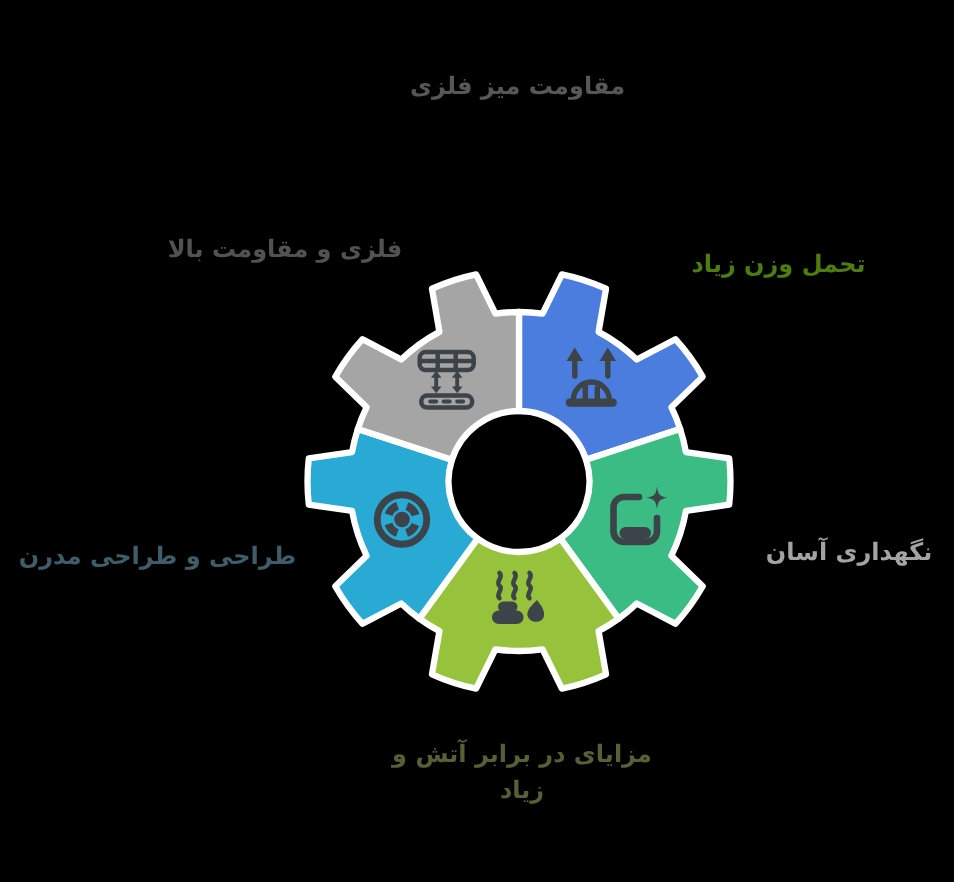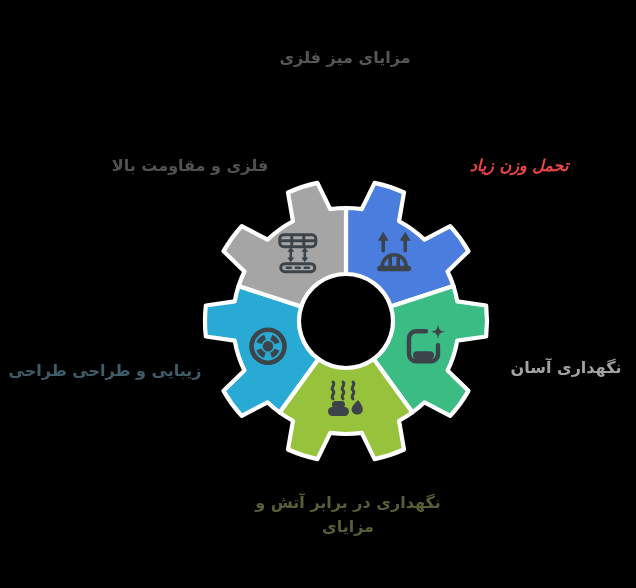--- a/index.html
+++ b/index.html
@@ -36,21 +36,21 @@
     line-height: 24px;
     direction: rtl;
     text-align: center;
     white-space: nowrap;
   }
 </style>
 </head>
 <body style="background: rgb(0, 0, 0);">
 
 <div id="stage" style="background: rgb(0, 0, 0);">
-  <div class="diagram-title" style="color: rgb(87, 87, 87);">مزایای میز فلزی</div>
+  <div class="diagram-title" style="color: rgb(87, 87, 87);">مقاومت میز فلزی</div>
   <svg id="gear-svg" viewBox="0 0 636 588" xmlns="http://www.w3.org/2000/svg">
       <path d="M346.00,274.00 L346.00,208.00 A113 113 0 0 1 361.73,209.10 L374.59,182.93 A141 141 0 0 1 404.02,192.49 L399.05,221.23 A113 113 0 0 1 424.50,239.71 L450.29,226.11 A141 141 0 0 1 468.48,251.14 L447.56,271.46 A113 113 0 0 1 453.47,286.08 L390.70,306.48 A47 47 0 0 0 346.00,274.00 Z" fill="#4a7dde" stroke="#ffffff" stroke-width="4.2" stroke-linejoin="round"></path>
       <g transform="translate(394.2,254.7)">
       <g stroke="#3c4349" stroke-width="3.6" stroke-linecap="round" fill="none">
         <line x1="-11" y1="-4" x2="-11" y2="-15"></line>
           <line x1="11" y1="-4" x2="11" y2="-15"></line>
         <path d="M-12,12 A12 12 0 0 1 12,12"></path>
         <line x1="-4" y1="2" x2="-4" y2="11"></line>
           <line x1="4" y1="4" x2="4" y2="11"></line>
       </g>
@@ -98,29 +98,29 @@
         <rect x="-8.3" y="-3.5" width="2.6" height="7"></rect>
         <path d="M-7,-7.5 L-10.5,-2.9 L-3.5,-2.9 Z"></path>
           <path d="M-7,7.5 L-10.5,2.9 L-3.5,2.9 Z"></path>
         <rect x="5.7" y="-3.5" width="2.6" height="7"></rect>
         <path d="M7,-7.5 L3.5,-2.9 L10.5,-2.9 Z"></path>
           <path d="M7,7.5 L3.5,2.9 L10.5,2.9 Z"></path>
       </g>
       </g>
     </svg>
 
-<div class="seg-label" style="left: 519px; top: 166px; color: #ef4444; font-style: italic;">
+<div class="seg-label" style="left: 519px; top: 176px; color: #4d7c0f;">
       <div>تحمل وزن زیاد</div>
     </div>
     <div class="seg-label" style="left: 566px; top: 368px; color: #a3a3a3;">
       <div>نگهداری آسان</div>
     </div>
     <div class="seg-label" style="left: 348px; top: 515px; color: rgb(86, 95, 54);">
-      <div>نگهداری در برابر آتش و</div>
-      <div>مزایای</div>
+      <div>مزایای در برابر آتش و</div>
+      <div>زیاد</div>
     </div>
     <div class="seg-label" style="left: 105px; top: 371px; color: rgb(63, 92, 105);">
-      <div>زیبایی و طراحی طراحی</div>
+      <div>طراحی و طراحی مدرن</div>
     </div>
     <div class="seg-label" style="left: 190px; top: 166px; color: rgb(82, 82, 82);">
       <div>فلزی و مقاومت بالا</div>
     </div>
   </div>
 
 </body></html>

